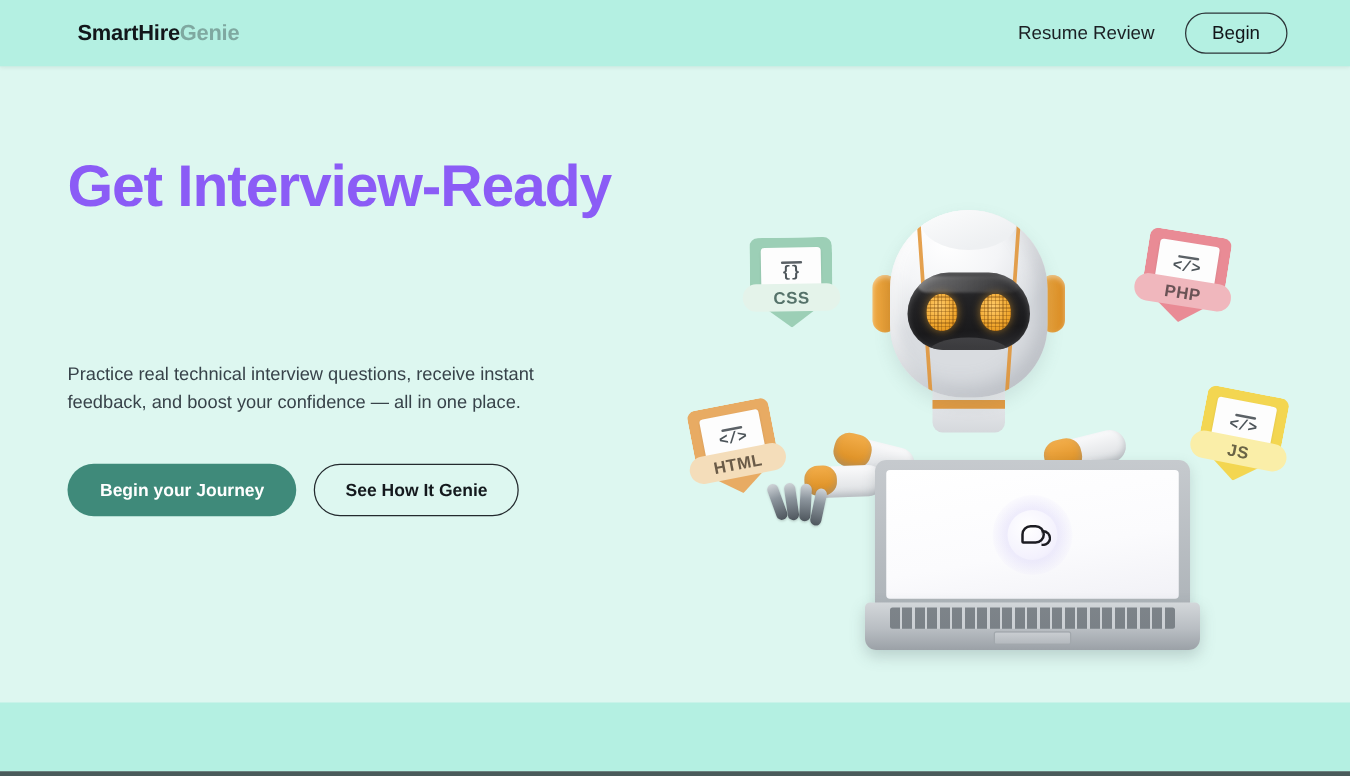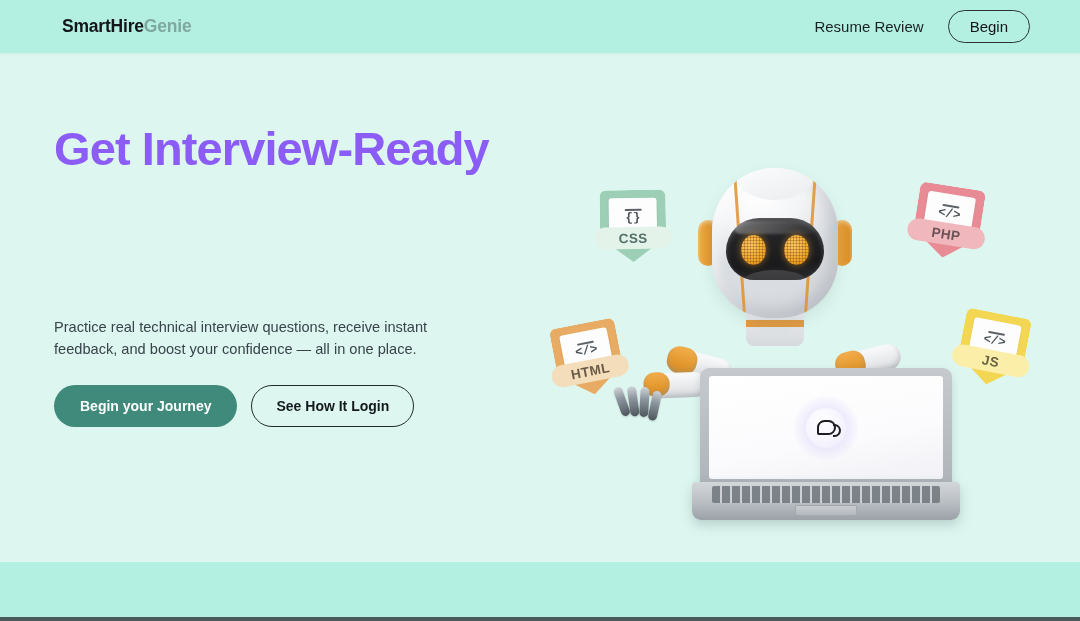--- a/index.html
+++ b/index.html
@@ -38,24 +38,24 @@
   .hero { position:absolute; left:0; top:53px; width:1080px; height:509px; background:#ddf7f0; }
 
   .hero-left { position:absolute; left:54px; top:68px; width:470px; }
   .headline {
     font-size:47px; line-height:1.19; font-weight:bold;
     letter-spacing:-0.9px;
   }
   .headline .dark { color:#8b5cf6; }
   .headline .teal { color:#3e8a7a; }
   .sub {
-    margin-top:27px; font-size:14.6px; line-height:1.55;
+    font-size:14.6px; line-height:1.55;
     color:#38434a; max-width:440px;
   }
-  .cta-row { margin-top:24px; display:flex; align-items:center; gap:14px; }
+  .cta-row { margin-top:37px; display:flex; align-items:center; gap:14px; }
   .btn-primary {
     background:#3f8a7a; color:#ffffff; border:none; border-radius:40px;
     font-size:14px; font-weight:bold; padding:14px 26px; cursor:pointer;
     font-family:"Liberation Sans", sans-serif; line-height:1;
   }
   .btn-secondary {
     background:transparent; color:#14191d; border:1.4px solid #232a2e;
     border-radius:40px; font-size:14px; font-weight:bold;
     padding:13px 24px; cursor:pointer;
     font-family:"Liberation Sans", sans-serif; line-height:1;
@@ -276,21 +276,21 @@
         <span class="dark">Get Interview-Ready</span><br>
         <br>
         <br>
       </h1>
       <p class="sub">
         <span>Practice real technical interview questions, receive instant feedback, and</span>
         <span>boost your confidence — all in one place.</span>
       </p>
       <div class="cta-row">
         <button class="btn-primary">Begin your Journey</button>
-        <button class="btn-secondary">See How It Login</button>
+        <button class="btn-secondary">See How It Genie</button>
       </div>
     </div>
 
     <div class="illus">
 
       <div class="badge" id="badge-css">
         <div class="pennant"></div>
         <div class="card">
           <div class="bar"></div>
           <div class="glyph">{}</div>

